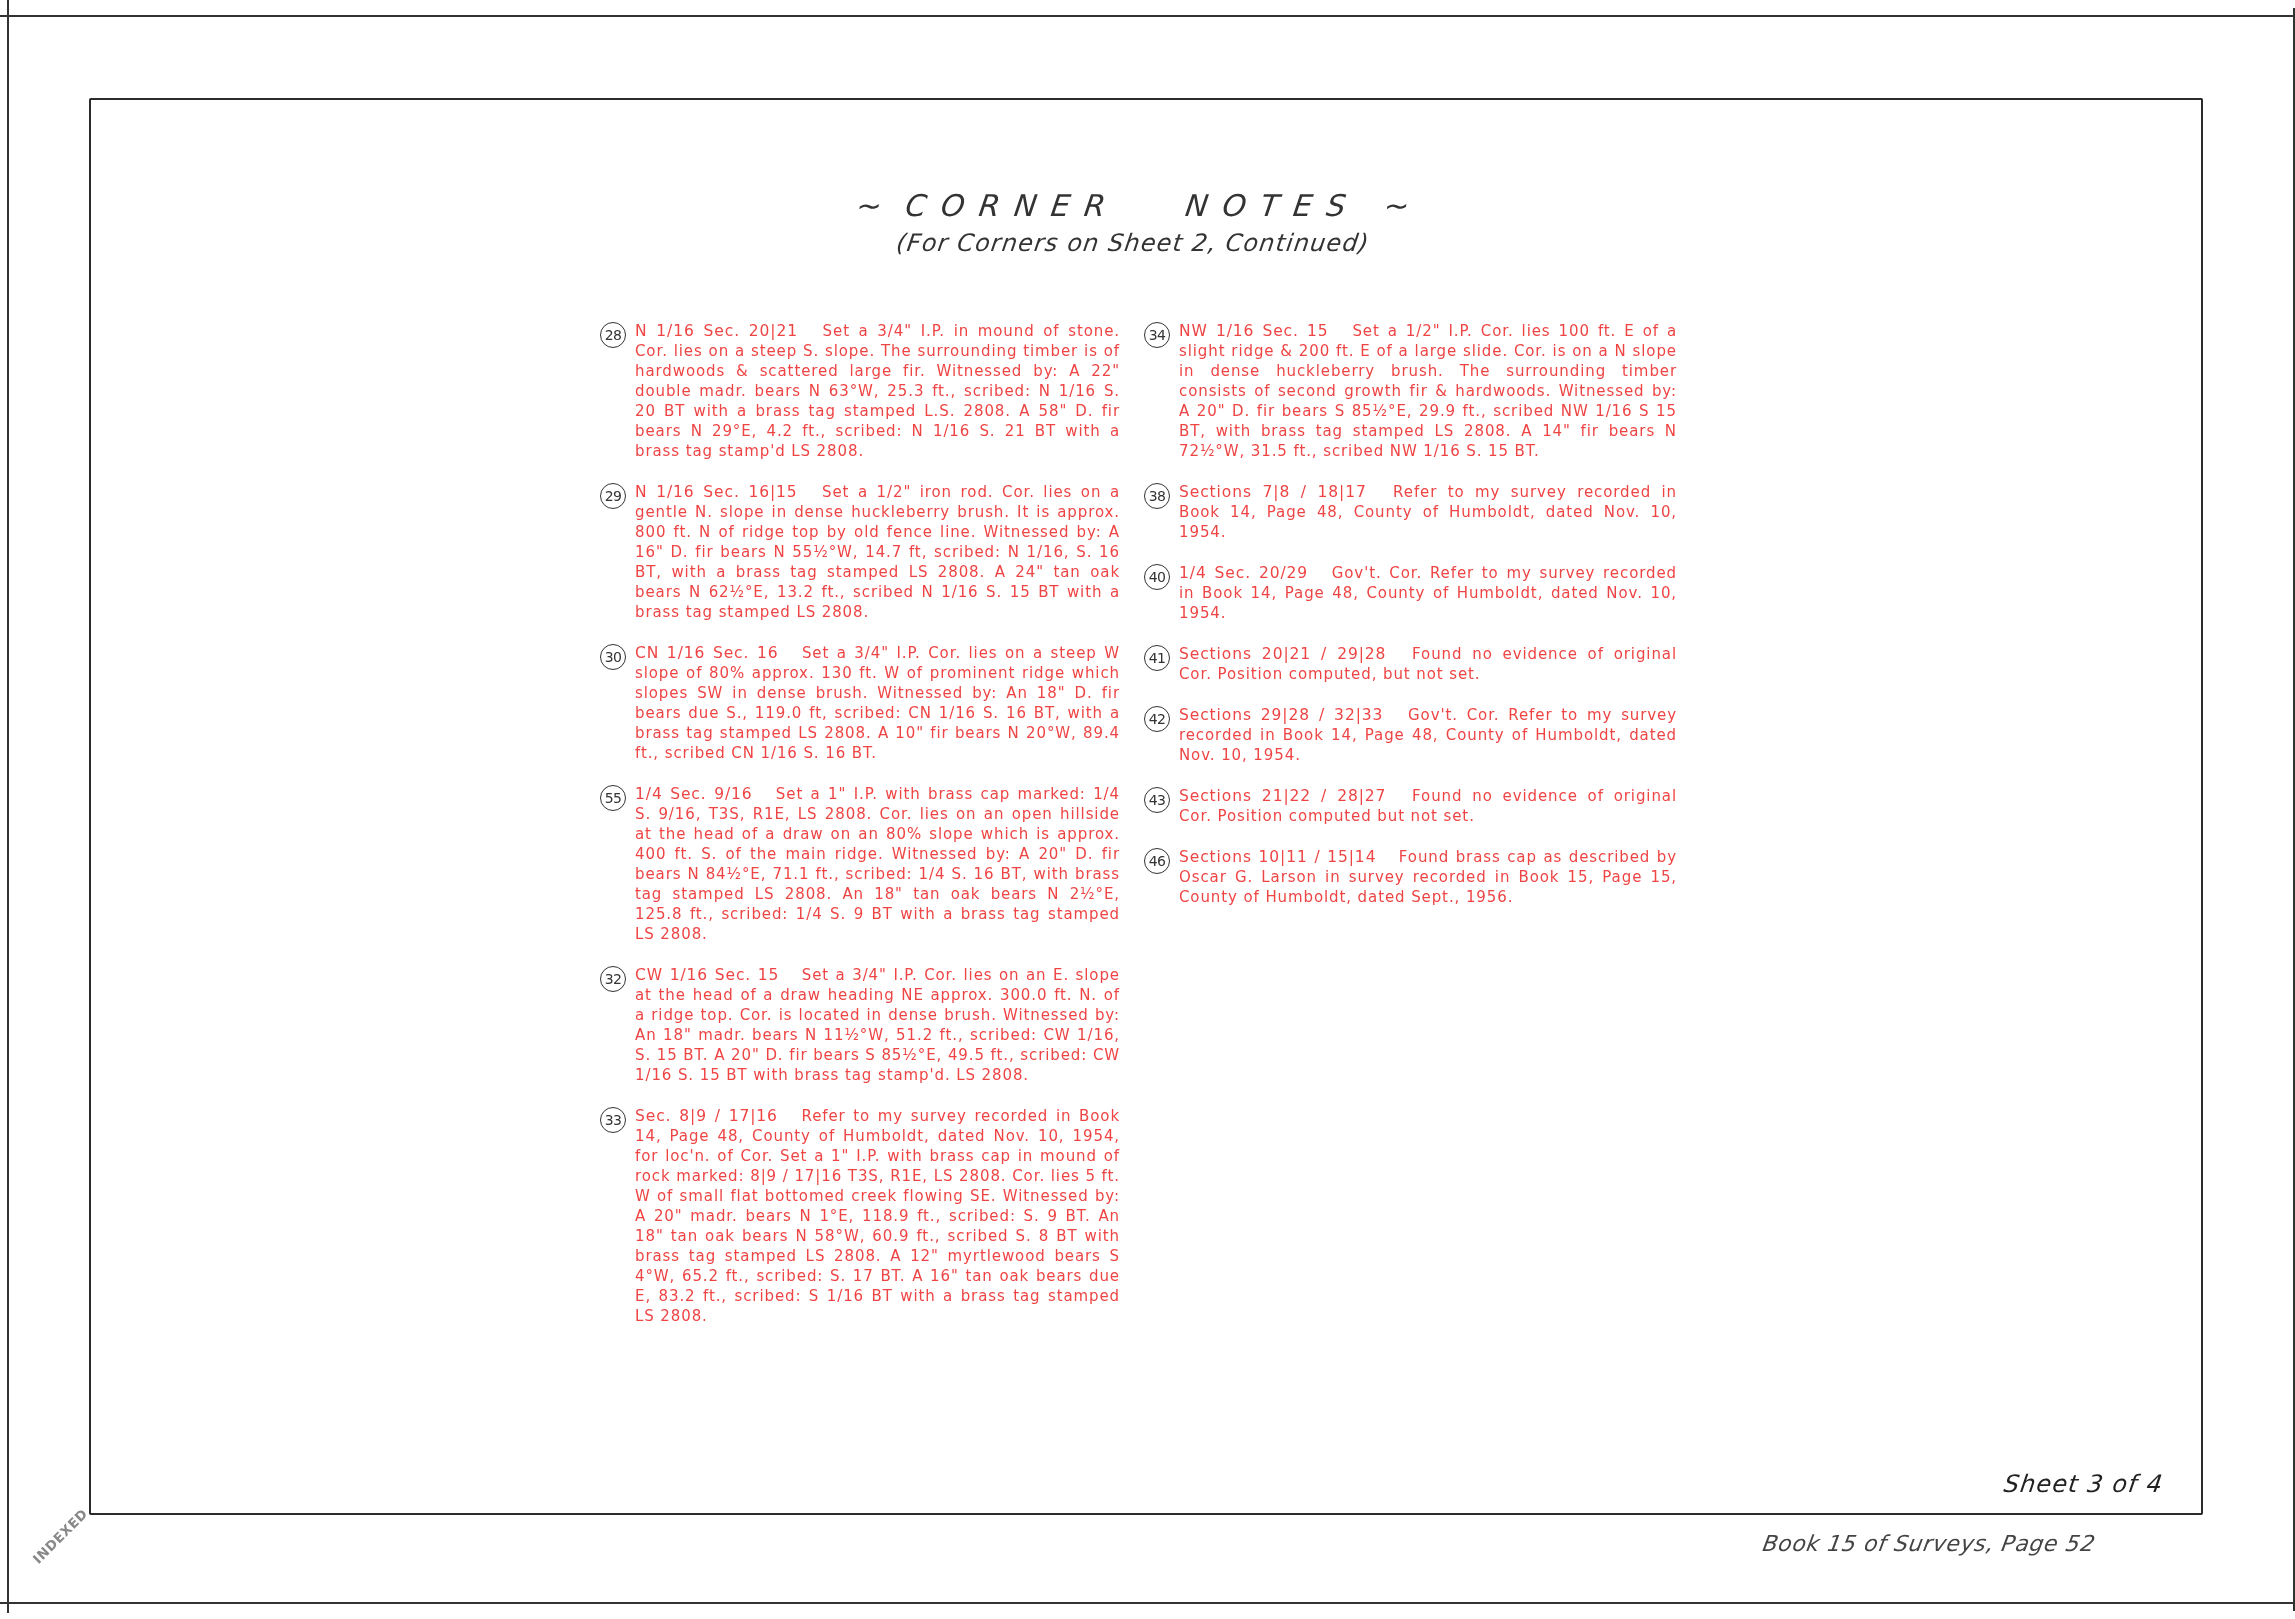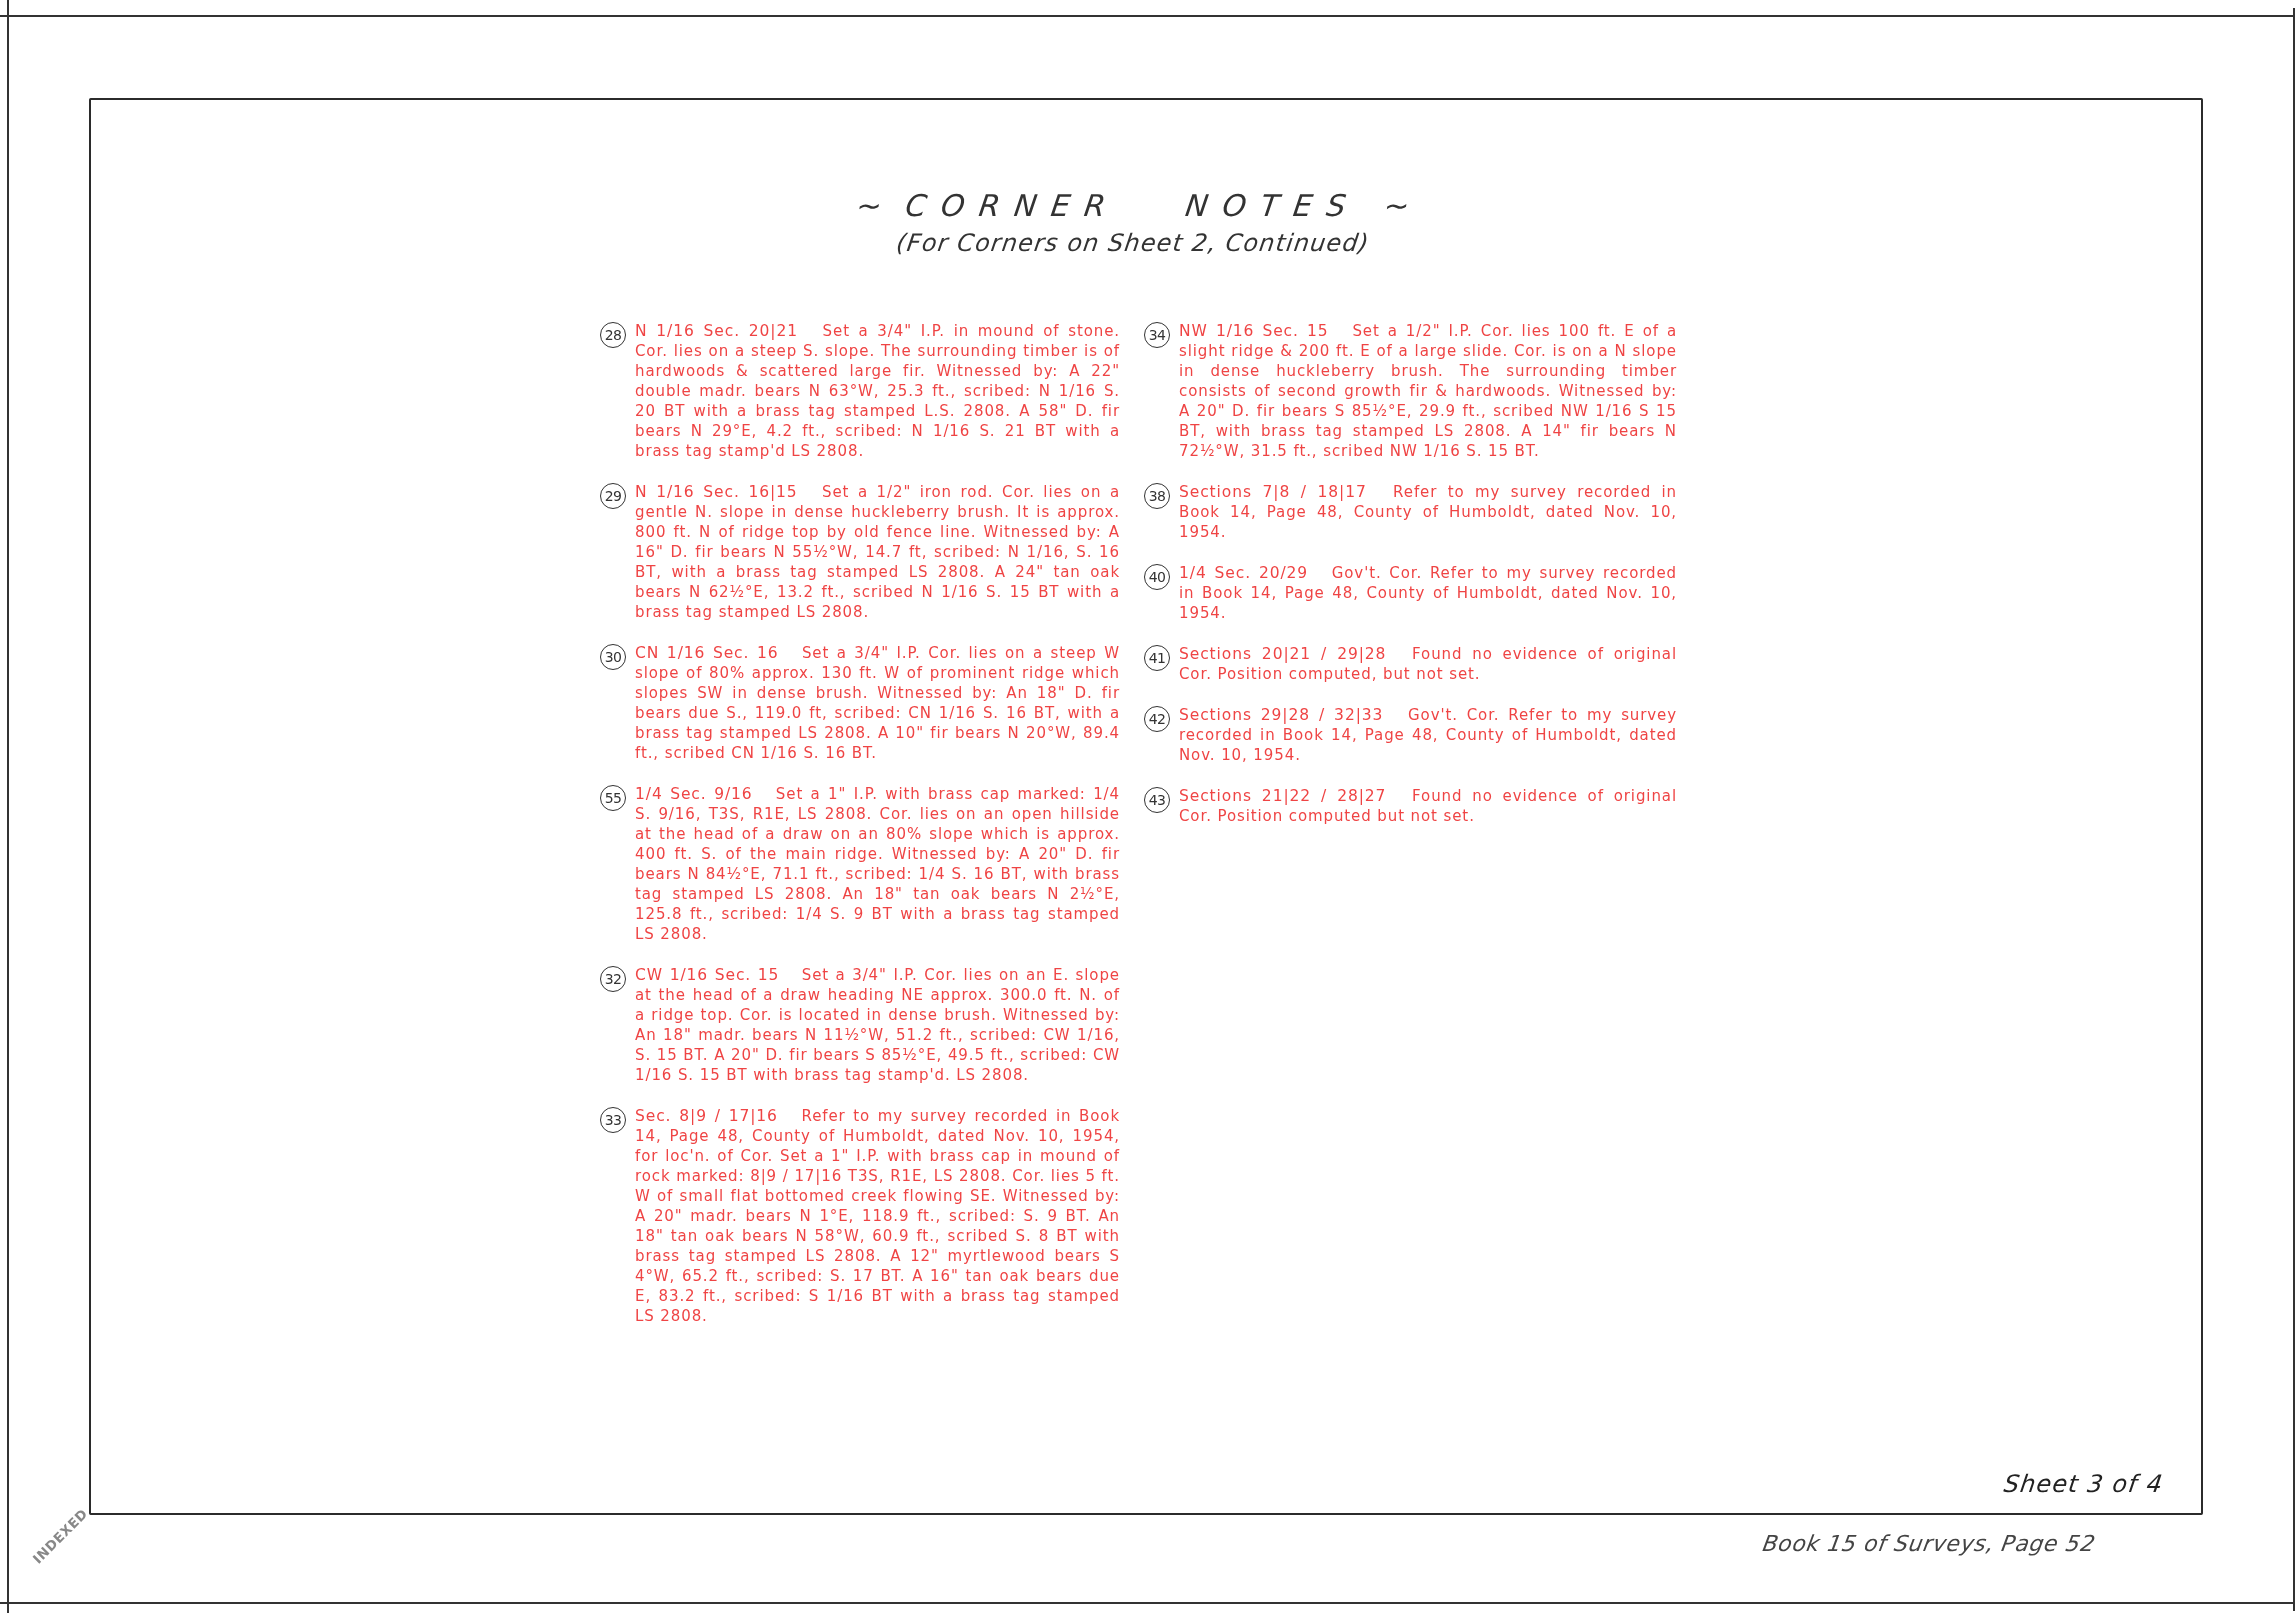--- a/index.html
+++ b/index.html
@@ -123,18 +123,22 @@
       <div class="note-body"><span class="note-head">Sections 20|21 / 29|28</span>  <span>Found no evidence of original Cor. Position computed, but not set.</span></div>
     </div>
     <div class="note">
       <div class="note-num">42</div>
       <div class="note-body"><span class="note-head">Sections 29|28 / 32|33</span>  <span>Gov't. Cor. Refer to my survey recorded in Book 14, Page 48, County of Humboldt, dated Nov. 10, 1954.</span></div>
     </div>
     <div class="note">
       <div class="note-num">43</div>
       <div class="note-body"><span class="note-head">Sections 21|22 / 28|27</span>  <span>Found no evidence of original Cor. Position computed but not set.</span></div>
     </div>
+    <div class="note">
+      <div class="note-num">46</div>
+      <div class="note-body"><span class="note-head">Sections 10|11 / 15|14</span>  <span>Found brass cap as described by Oscar G. Larson in survey recorded in Book 15, Page 15, County of Humboldt, dated Sept., 1956.</span></div>
+    </div>
   </div>
 
 <div class="sheet-label">Sheet 3 of 4</div>
 <div class="book-label">Book 15 of Surveys, Page 52</div>
 <div class="stamp">INDEXED</div>
 
 
 </body></html>

